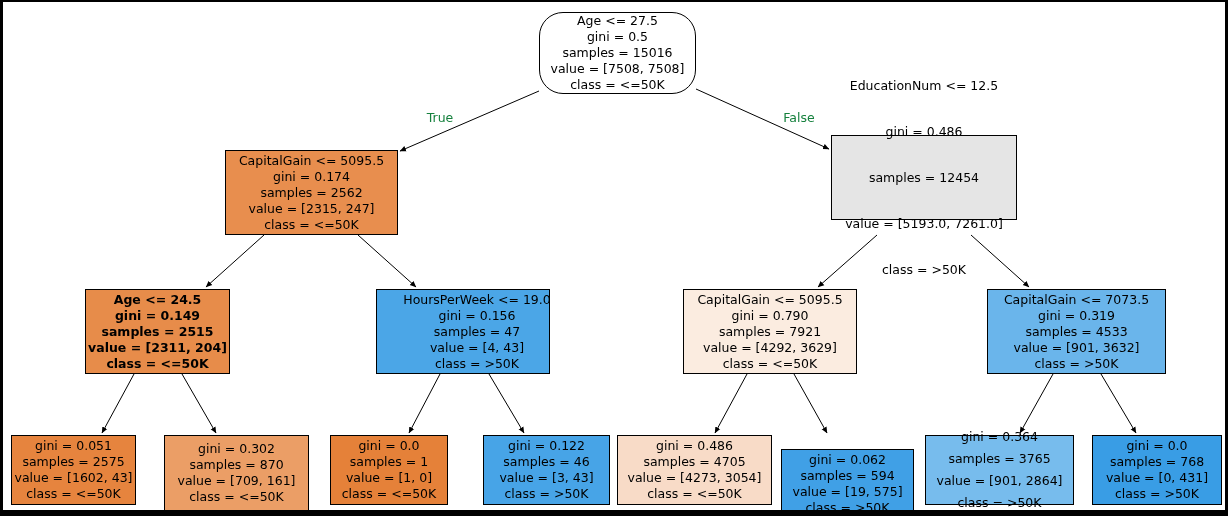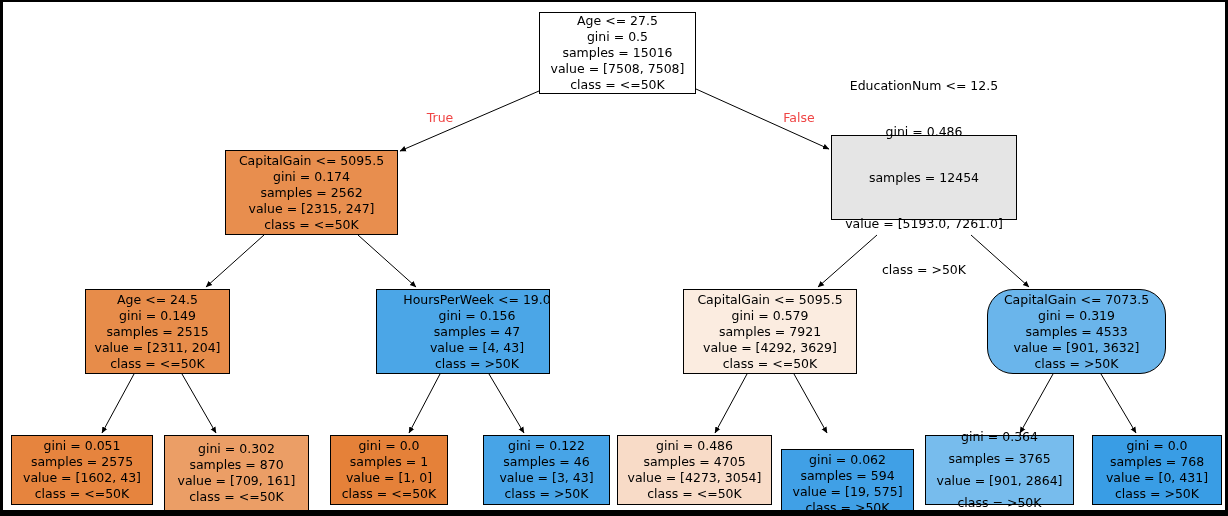--- a/index.html
+++ b/index.html
@@ -40,21 +40,21 @@
   }
   .node .ln {
     display: block;
     font-size: 12.5px;
     line-height: 16px;
     white-space: nowrap;
   }
   .edge-label {
     position: absolute;
     font-size: 12.5px;
-    color: #ef4444;
+    color: #15803d;
     text-align: center;
     z-index: 3;
     width: 44px;
   }
 </style>
 </head>
 <body>
 
 <div class="canvas">
 
@@ -76,21 +76,21 @@
     <line x1="489" y1="374" x2="524" y2="433" stroke="#000000" stroke-width="1" marker-end="url(#arrow)"></line>
     <line x1="747" y1="374" x2="715" y2="433" stroke="#000000" stroke-width="1" marker-end="url(#arrow)"></line>
     <line x1="794" y1="374" x2="827" y2="433" stroke="#000000" stroke-width="1" marker-end="url(#arrow)"></line>
     <line x1="1053" y1="374" x2="1020" y2="433" stroke="#000000" stroke-width="1" marker-end="url(#arrow)"></line>
     <line x1="1101" y1="374" x2="1136" y2="433" stroke="#000000" stroke-width="1" marker-end="url(#arrow)"></line>
   </svg>
 
   <span class="edge-label" style="left:418px; top:110px;">True</span>
   <span class="edge-label" style="left:777px; top:110px;">False</span>
 
-  <div class="node" style="left: 539px; top: 12px; width: 157px; height: 82px; background-color: rgb(255, 255, 255);">
+  <div class="node" style="left: 539px; top: 12px; width: 157px; height: 82px; background-color: rgb(255, 255, 255); border-radius: 24px;">
     <span class="ln">Age &lt;= 27.5</span>
     <span class="ln">gini = 0.5</span>
     <span class="ln">samples = 15016</span>
     <span class="ln">value = [7508, 7508]</span>
     <span class="ln">class = &lt;=50K</span>
   </div>
 
   <div class="node" style="left: 225px; top: 150px; width: 173px; height: 85px; background-color: rgb(232, 142, 78);">
     <span class="ln">CapitalGain &lt;= 5095.5</span>
     <span class="ln">gini = 0.174</span>
@@ -100,53 +100,53 @@
   </div>
 
   <div class="node" style="left: 831px; top: 135px; width: 186px; height: 85px; background-color: #e5e5e5; gap: 30px;">
     <span class="ln">EducationNum &lt;= 12.5</span>
     <span class="ln">gini = 0.486</span>
     <span class="ln">samples = 12454</span>
     <span class="ln">value = [5193.0, 7261.0]</span>
     <span class="ln">class = &gt;50K</span>
   </div>
 
-  <div class="node" style="left: 85px; top: 289px; width: 145px; height: 85px; background-color: rgb(231, 140, 74);">
+  <div class="node" style="left: 85px; top: 289px; width: 145px; height: 85px; background-color: rgb(231, 140, 74); font-weight: bold;">
     <span class="ln">Age &lt;= 24.5</span>
     <span class="ln">gini = 0.149</span>
     <span class="ln">samples = 2515</span>
     <span class="ln">value = [2311, 204]</span>
     <span class="ln">class = &lt;=50K</span>
   </div>
 
   <div class="node" style="left: 376px; top: 289px; width: 174px; height: 85px; background-color: rgb(75, 166, 231); padding-left: 28px;">
     <span class="ln">HoursPerWeek &lt;= 19.0</span>
     <span class="ln">gini = 0.156</span>
     <span class="ln">samples = 47</span>
     <span class="ln">value = [4, 43]</span>
     <span class="ln">class = &gt;50K</span>
   </div>
 
   <div class="node" style="left: 683px; top: 289px; width: 174px; height: 85px; background-color: rgb(251, 236, 224);">
     <span class="ln">CapitalGain &lt;= 5095.5</span>
-    <span class="ln">gini = 0.579</span>
+    <span class="ln">gini = 0.790</span>
     <span class="ln">samples = 7921</span>
     <span class="ln">value = [4292, 3629]</span>
     <span class="ln">class = &lt;=50K</span>
   </div>
 
-  <div class="node" style="left: 987px; top: 289px; width: 179px; height: 85px; background-color: rgb(106, 181, 235); border-radius: 26px;">
+  <div class="node" style="left: 987px; top: 289px; width: 179px; height: 85px; background-color: rgb(106, 181, 235);">
     <span class="ln">CapitalGain &lt;= 7073.5</span>
     <span class="ln">gini = 0.319</span>
     <span class="ln">samples = 4533</span>
     <span class="ln">value = [901, 3632]</span>
     <span class="ln">class = &gt;50K</span>
   </div>
 
-  <div class="node" style="left: 11px; top: 435px; width: 142px; height: 70px; background-color: rgb(230, 132, 62);">
+  <div class="node" style="left: 11px; top: 435px; width: 125px; height: 70px; background-color: rgb(230, 132, 62);">
     <span class="ln">gini = 0.051</span>
     <span class="ln">samples = 2575</span>
     <span class="ln">value = [1602, 43]</span>
     <span class="ln">class = &lt;=50K</span>
   </div>
 
   <div class="node" style="left: 164px; top: 435px; width: 145px; height: 76px; background-color: rgb(235, 158, 102);">
     <span class="ln">gini = 0.302</span>
     <span class="ln">samples = 870</span>
     <span class="ln">value = [709, 161]</span>

